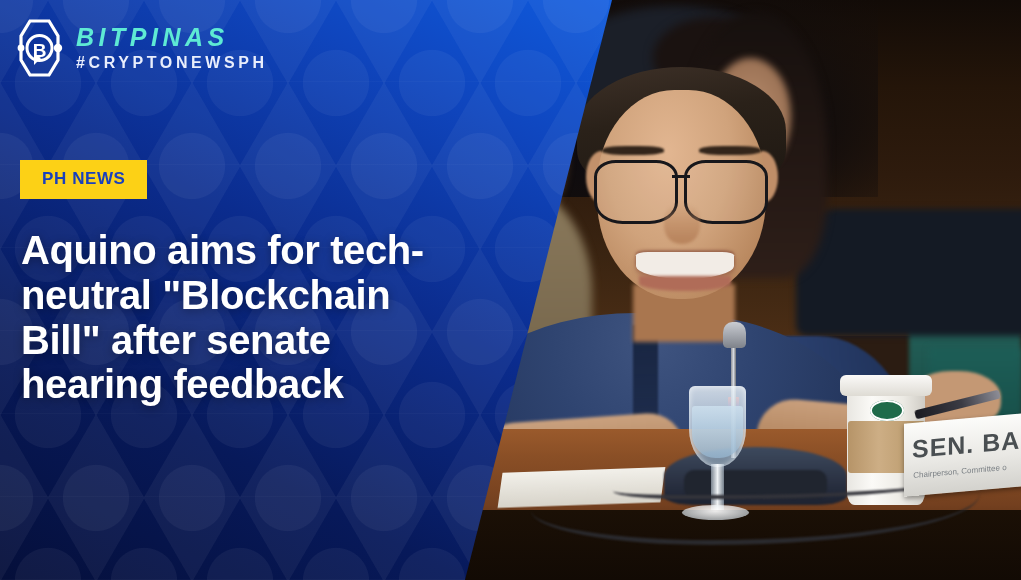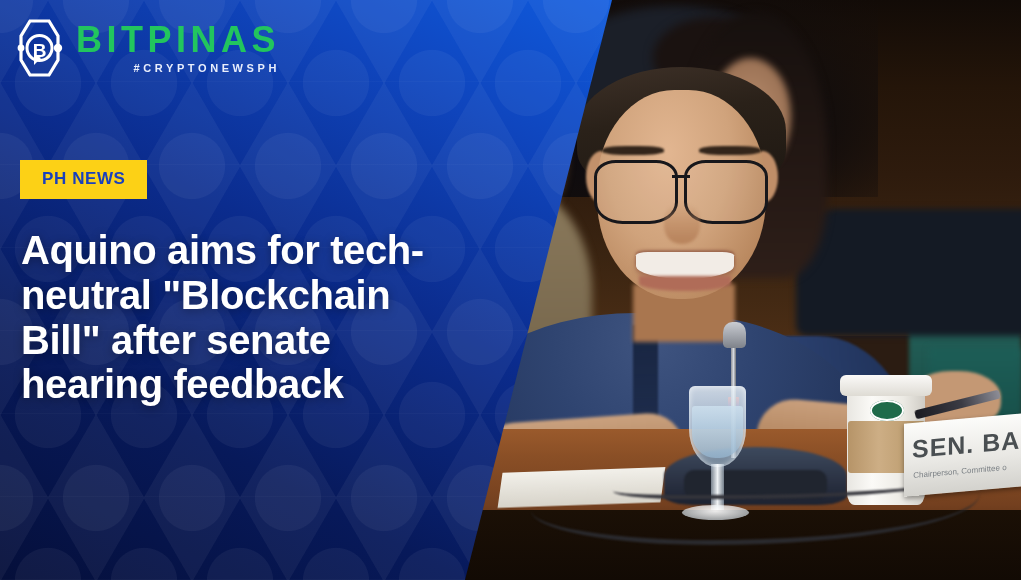--- a/index.html
+++ b/index.html
@@ -381,25 +381,25 @@
   }
 
   
   .logo{
     position:absolute; left:8px; top:18px;
     display:flex; align-items:center; gap:12px;
   }
   .logo-mark{ width:56px; height:60px; flex:0 0 auto; }
   .logo-text{ display:flex; flex-direction:column; line-height:1; }
   .logo-word{
-    color:#22c55e; font-size:36px; font-weight:bold;
-    letter-spacing:4.5px; font-family:"Liberation Sans",sans-serif;
+    color:#5eead4; font-size:25px; font-weight:bold;
+    letter-spacing:4.5px; font-family:"Liberation Sans",sans-serif;font-style:italic;
   }
   .logo-sub{
-    color:#e9eefc; font-size:11px; font-weight:bold;
+    color:#e9eefc; font-size:16px; font-weight:bold;
     letter-spacing:3.6px; margin-top:5px; text-align:right;
     font-family:"Liberation Sans",sans-serif;
   }
 
   
   .badge{
     position:absolute; left:20px; top:160px;
     background:#fcd116; color:#1940bd;
     font-size:17px; font-weight:bold; letter-spacing:.6px;
     padding:9px 21px 10px 22px;

